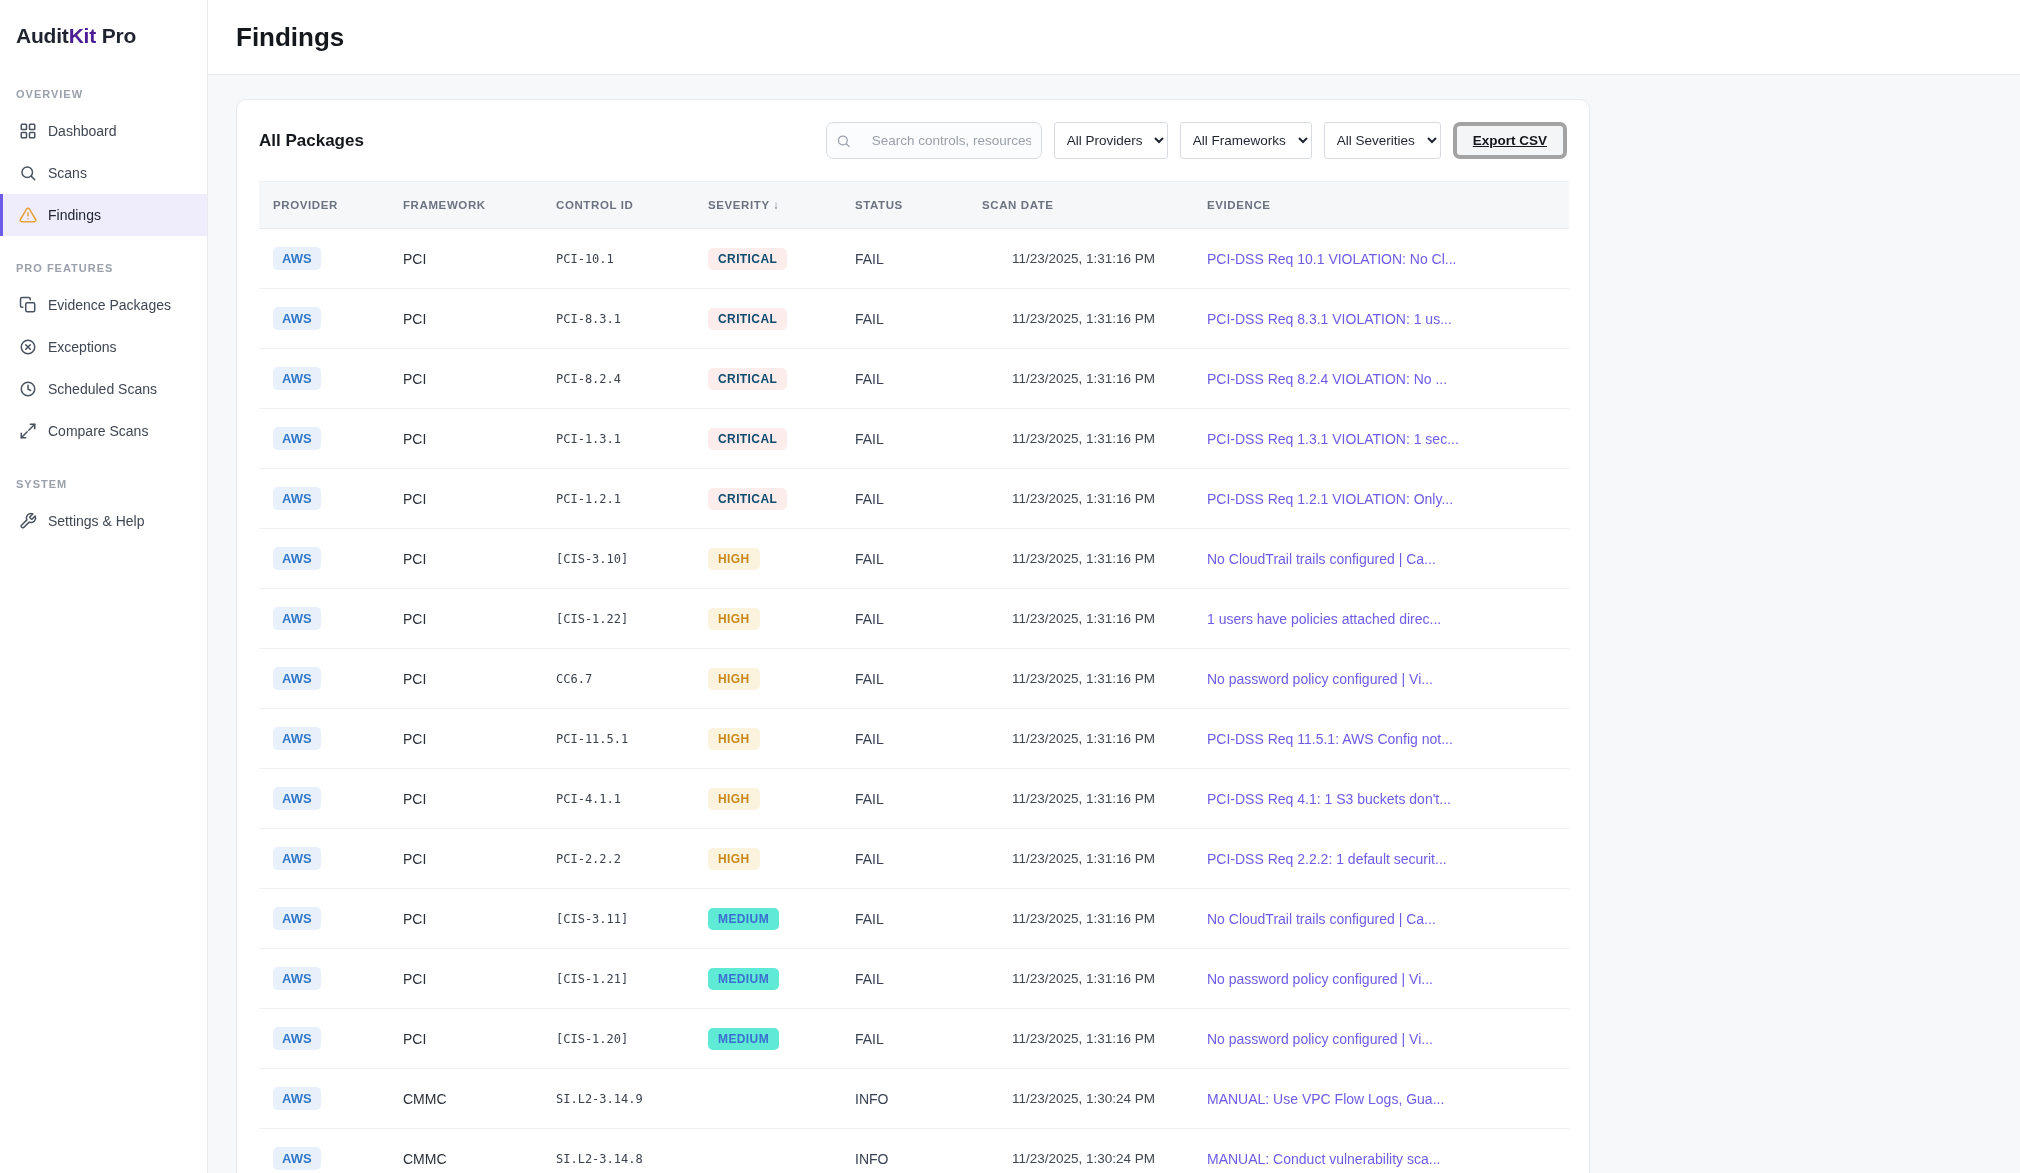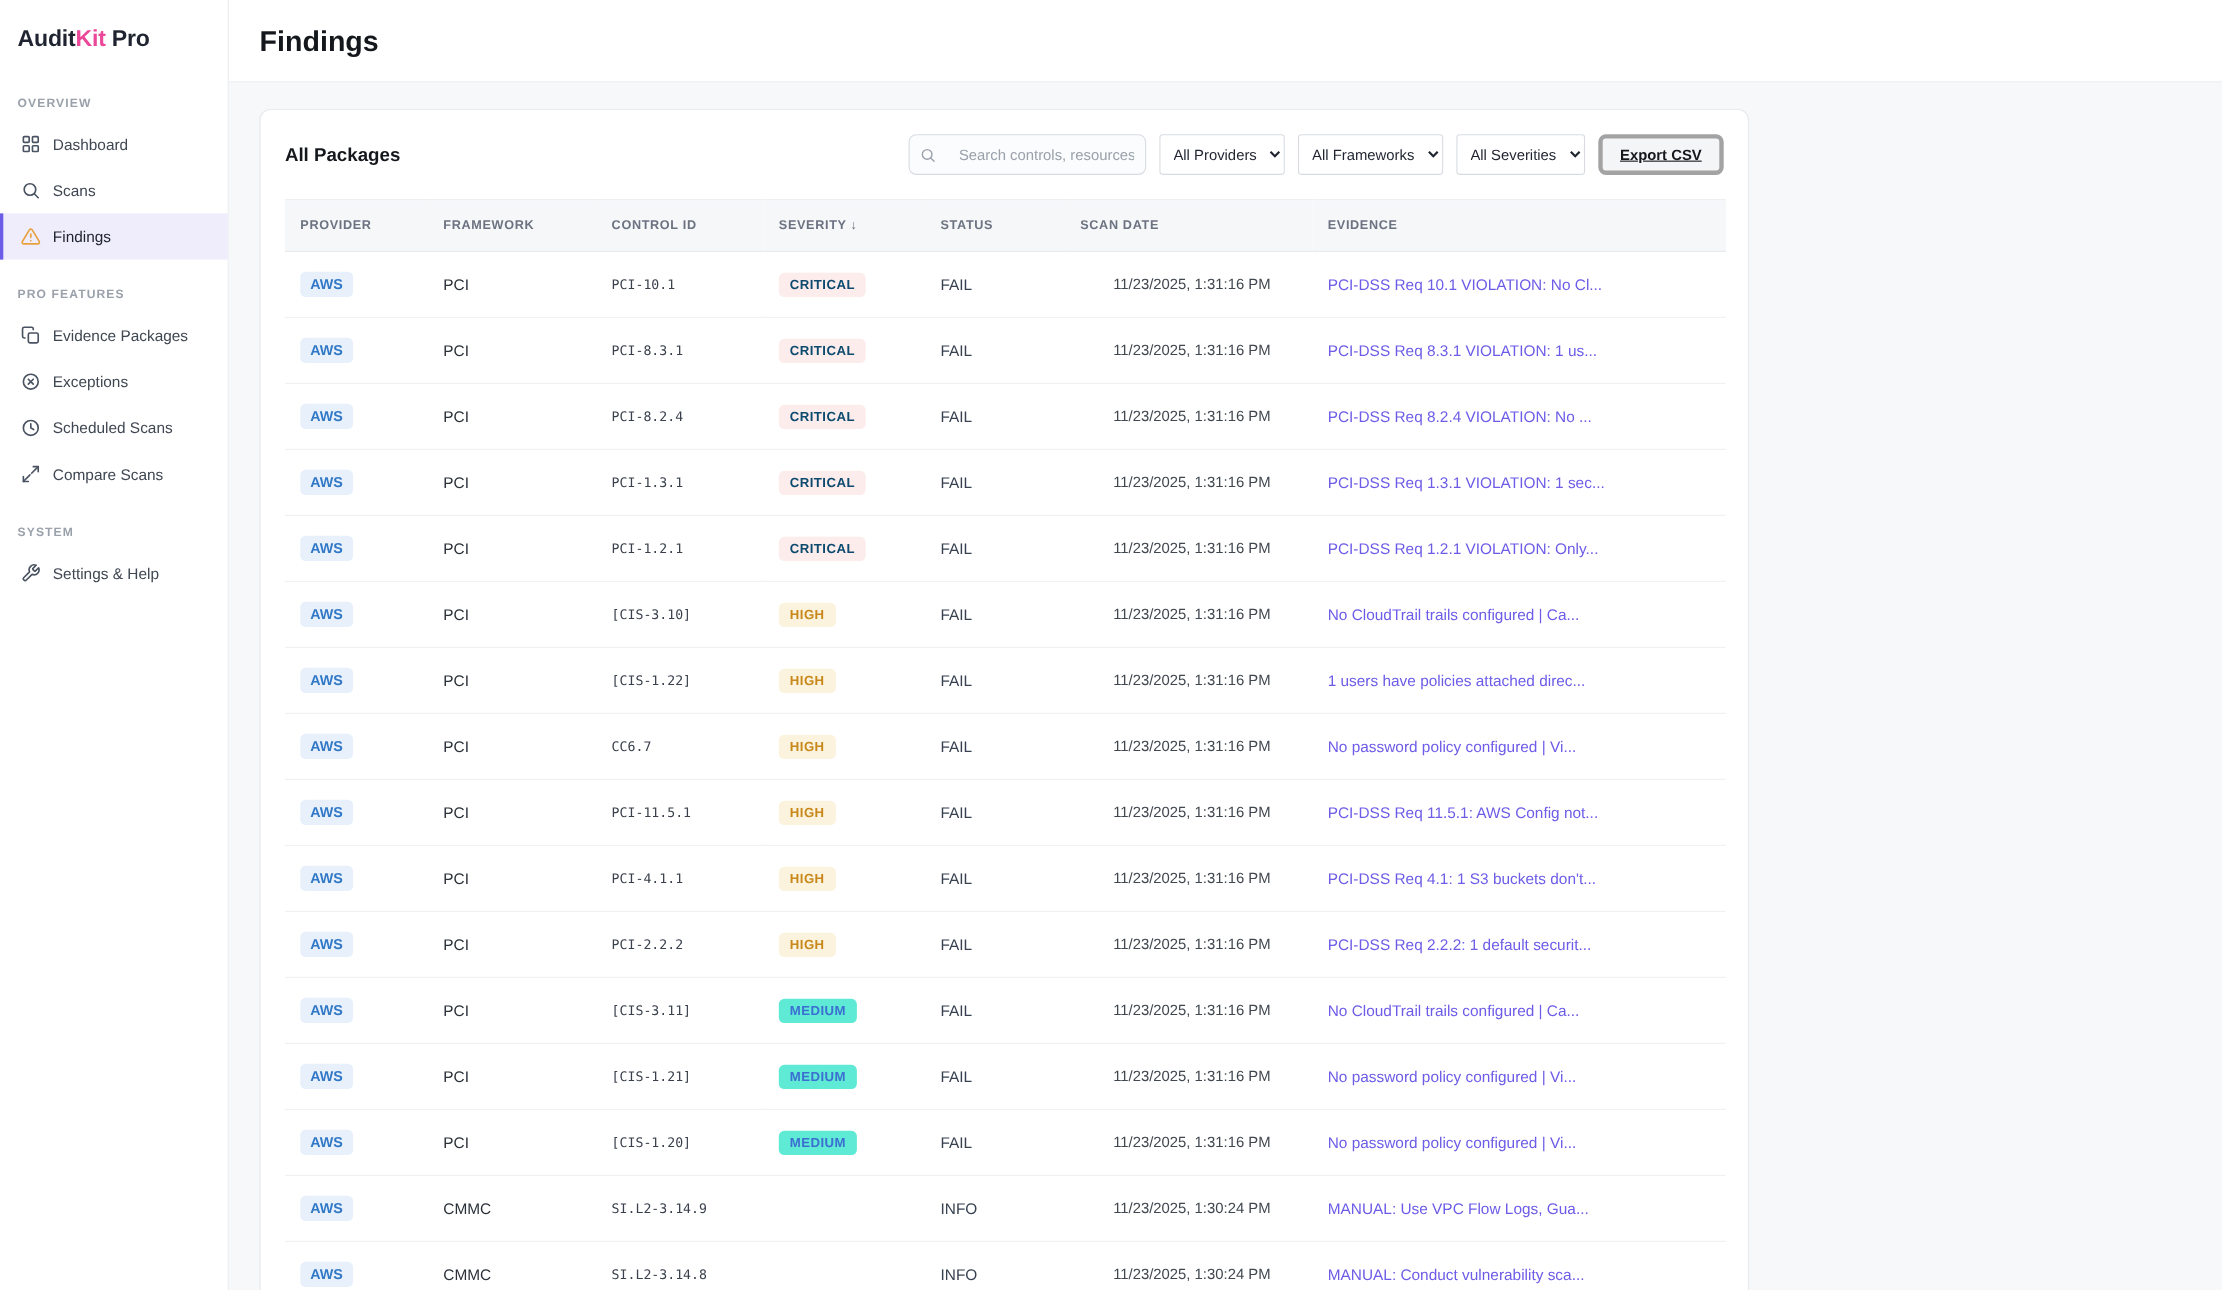--- a/index.html
+++ b/index.html
@@ -11,21 +11,21 @@
     display: flex;
   }
 
   
   .sidebar {
     width: 208px; min-width: 208px; height: 100%;
     background: #ffffff; border-right: 1px solid #e8eaee;
     padding-top: 24px;
   }
   .brand { padding: 0 16px; font-size: 21px; font-weight: 700; letter-spacing: -0.2px; margin-bottom: 40px; }
-  .brand .kit { color: #ec4899; }
+  .brand .kit { color: #4c1d95; }
   .section-label {
     padding: 0 16px; font-size: 11px; font-weight: 700; color: #9aa1ab;
     letter-spacing: 1px; margin: 26px 0 10px 0; text-transform: uppercase;
   }
   .nav-item {
     display: flex; align-items: center; gap: 11px; height: 42px;
     padding: 0 16px; font-size: 14px; color: #3f4752; cursor: pointer;
     border-left: 3px solid transparent;
   }
   .nav-item svg { width: 18px; height: 18px; stroke: #4a5361; fill: none; stroke-width: 2; stroke-linecap: round; stroke-linejoin: round; flex: 0 0 auto; }

